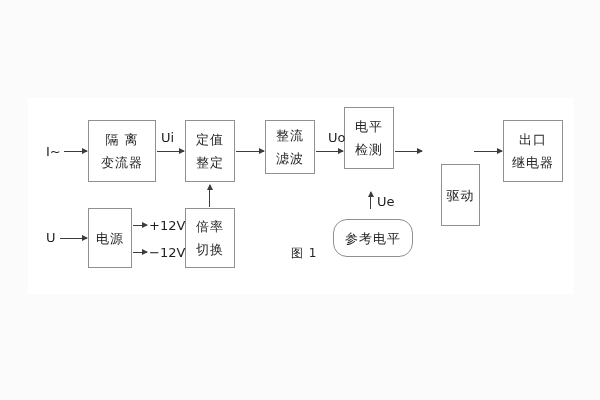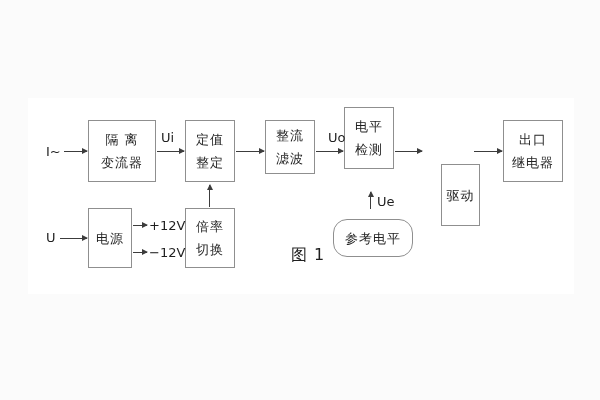--- a/index.html
+++ b/index.html
@@ -35,21 +35,21 @@
   }
   .lbl {
     position:absolute;
     font-size:13px;
     color:#1f1f1f;
     line-height:1;
     white-space:nowrap;
   }
   .caption {
     position:absolute;
-    font-size:16px;
+    font-size:12px;
     color:#1f1f1f;
     letter-spacing:1px;
   }
   
   .ar {
     position:absolute;
     height:1px;
     background:#3c3c3c;
   }
   .ar::after {

